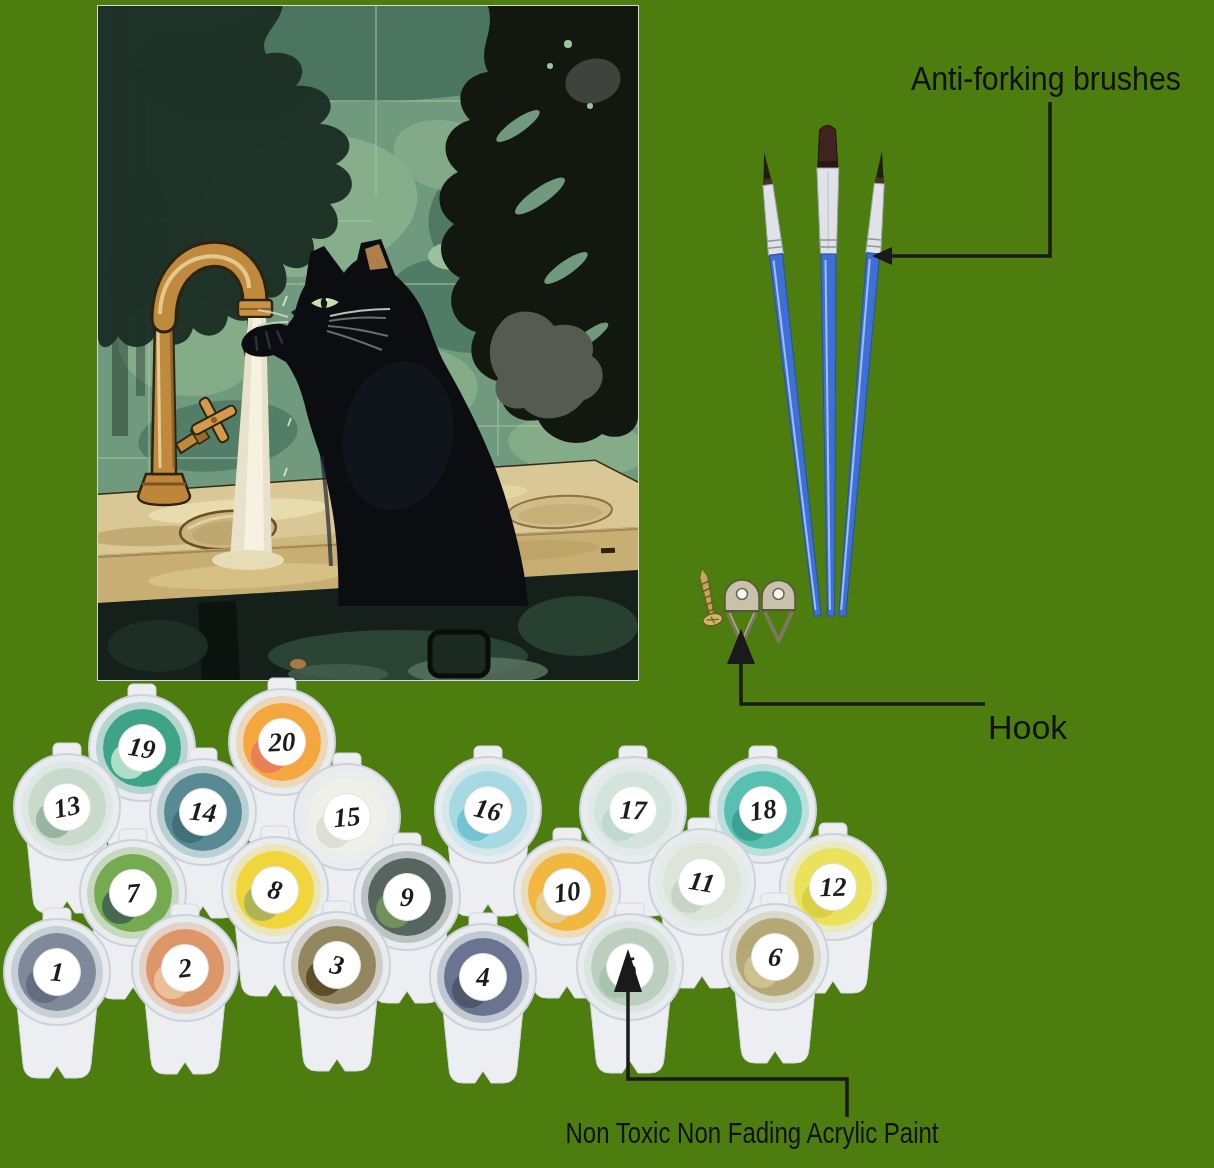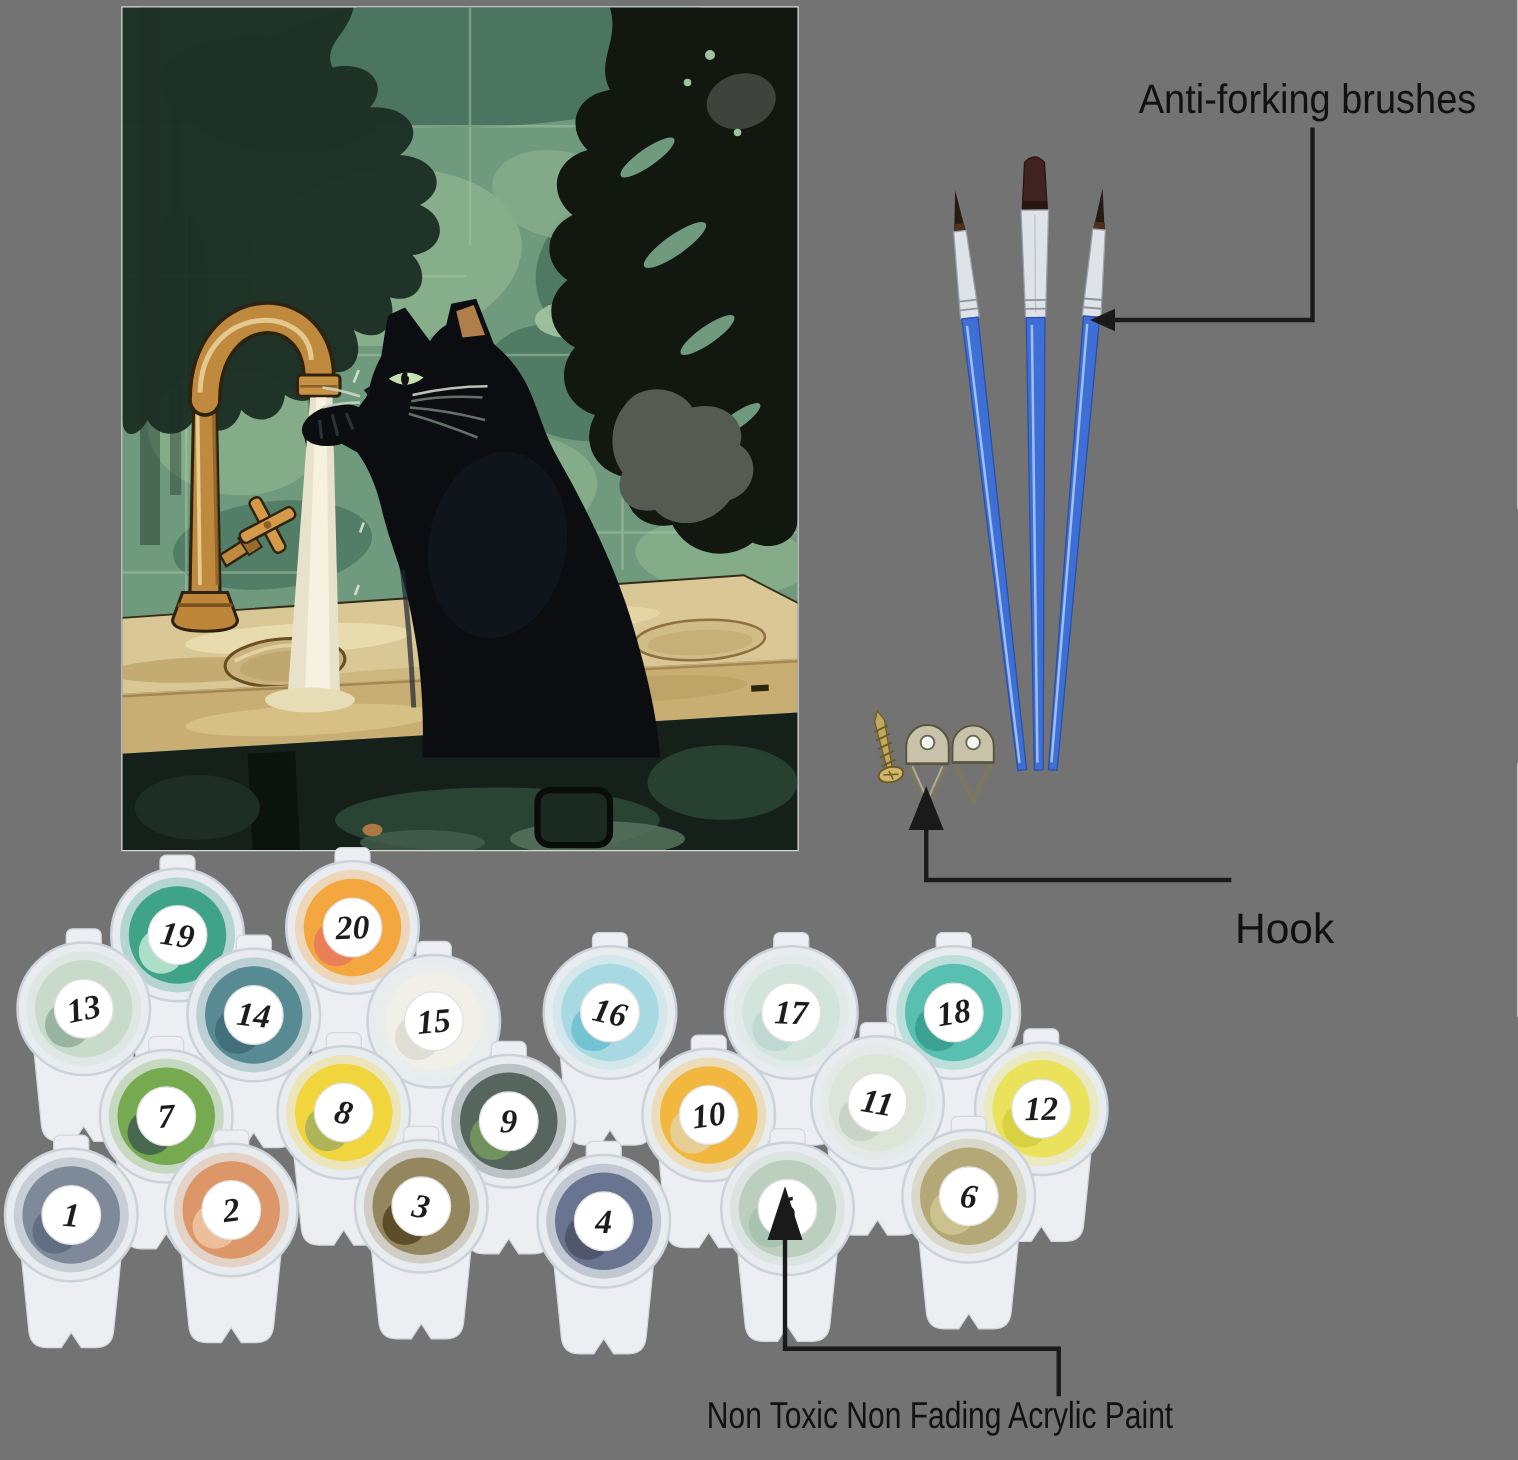--- a/index.html
+++ b/index.html
@@ -1,26 +1,26 @@
 <!DOCTYPE html>
 <html><head>
 <meta charset="utf-8">
 <style>
   html,body{margin:0;padding:0;background:#fff;}
-  .canvas{position:relative;width:1214px;height:1168px;background:#737373;overflow:hidden;
+  .canvas{position:relative;width:1214px;height:1168px;background:#4d7c0f;overflow:hidden;
           font-family:"Liberation Sans",sans-serif;}
   .painting{position:absolute;left:97px;top:5px;z-index:1;border:1px solid #d8d8d8;}
   #figures{position:absolute;left:0;top:0;z-index:5;pointer-events:none;}
   .pots{position:absolute;left:0;top:0;width:100%;height:100%;z-index:3;}
   .pot{position:absolute;overflow:visible;}
   .anno-label{position:absolute;color:#111;z-index:6;white-space:nowrap;
               font-family:"Liberation Sans",sans-serif;}
   .label-brushes{left:876px;top:60px;width:340px;text-align:center;font-size:33px;
                  transform:scaleX(.92);transform-origin:center;}
-  .label-hook{left:988px;top:724px;font-size:34px;}
+  .label-hook{left:988px;top:708px;font-size:34px;}
   .label-paint{left:482px;top:1116px;width:540px;text-align:center;font-size:30px;
                transform:scaleX(.80);transform-origin:center;}
 </style>
 </head>
 <body>
 
 <div class="canvas">
 
   <svg class="painting" width="540" height="674" viewBox="0 0 540 674">
     <rect width="540" height="674" fill="#6f9a7d"></rect>

